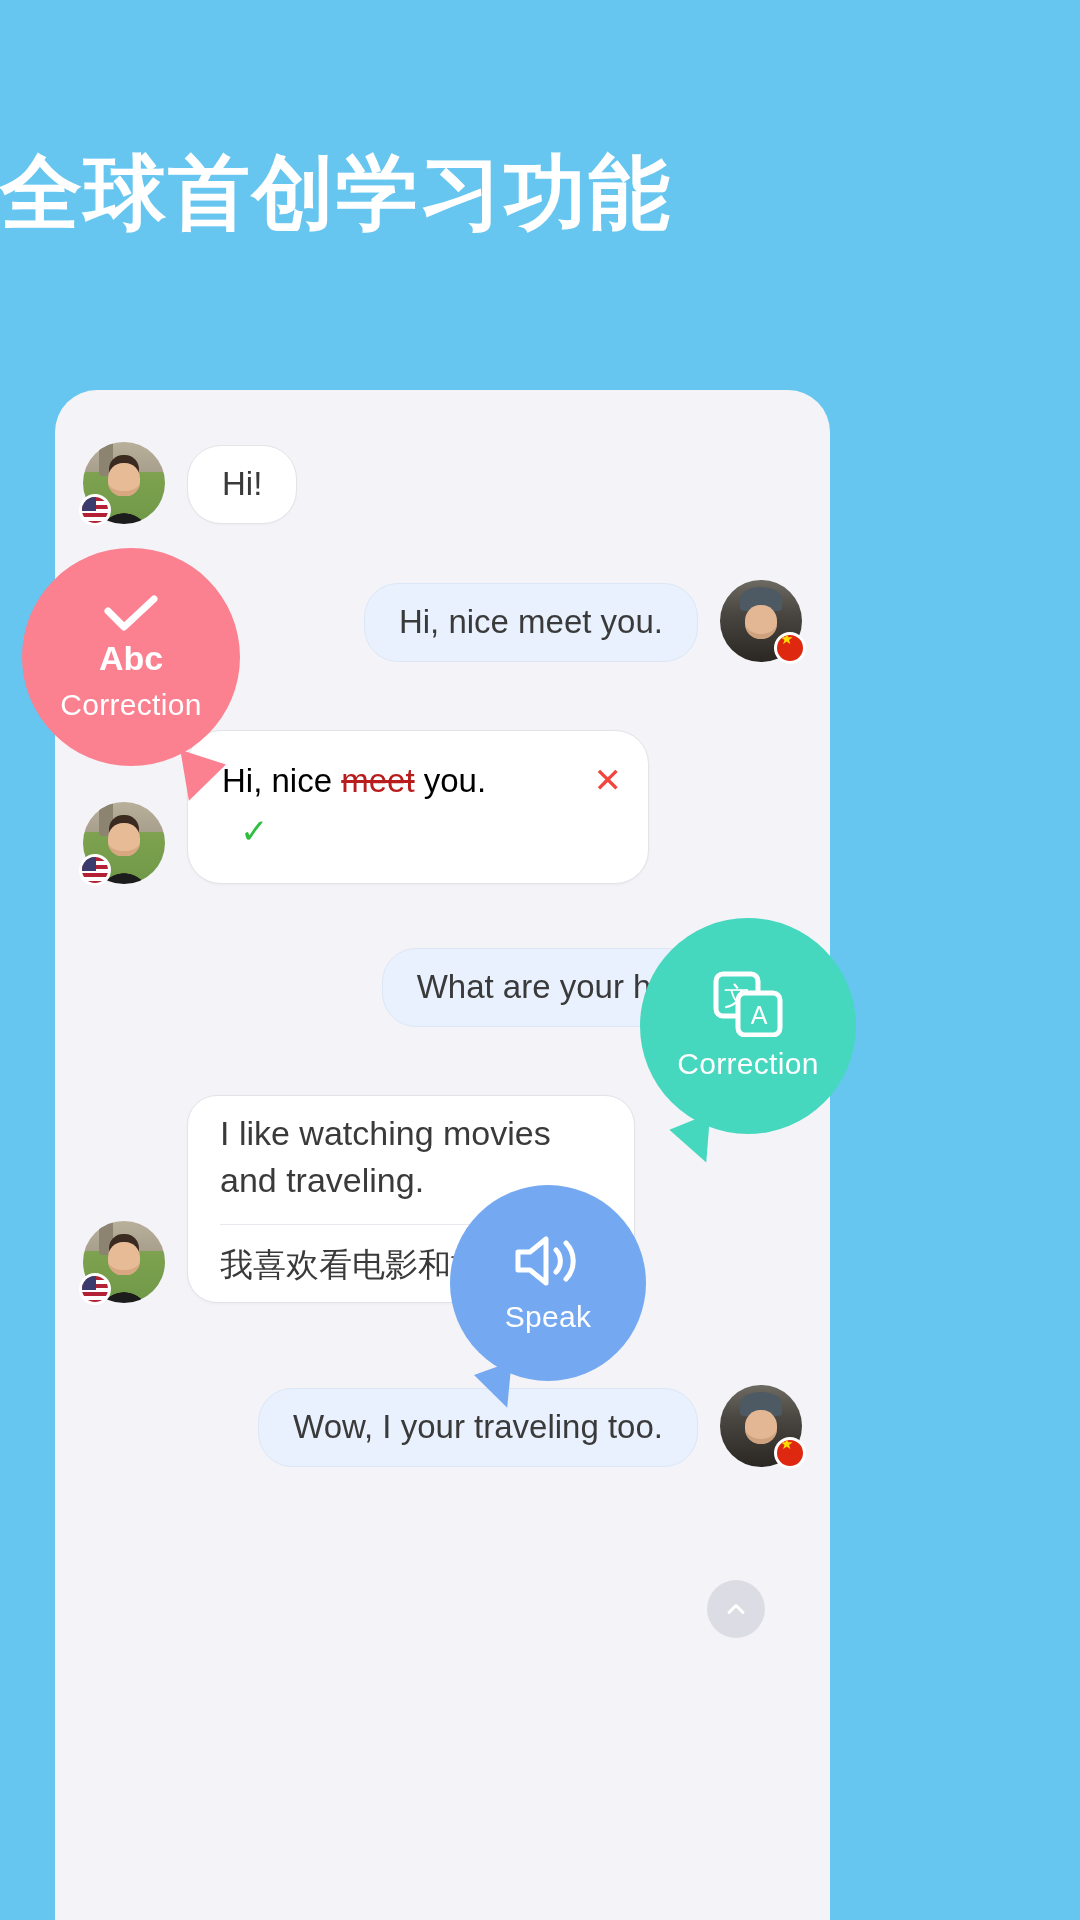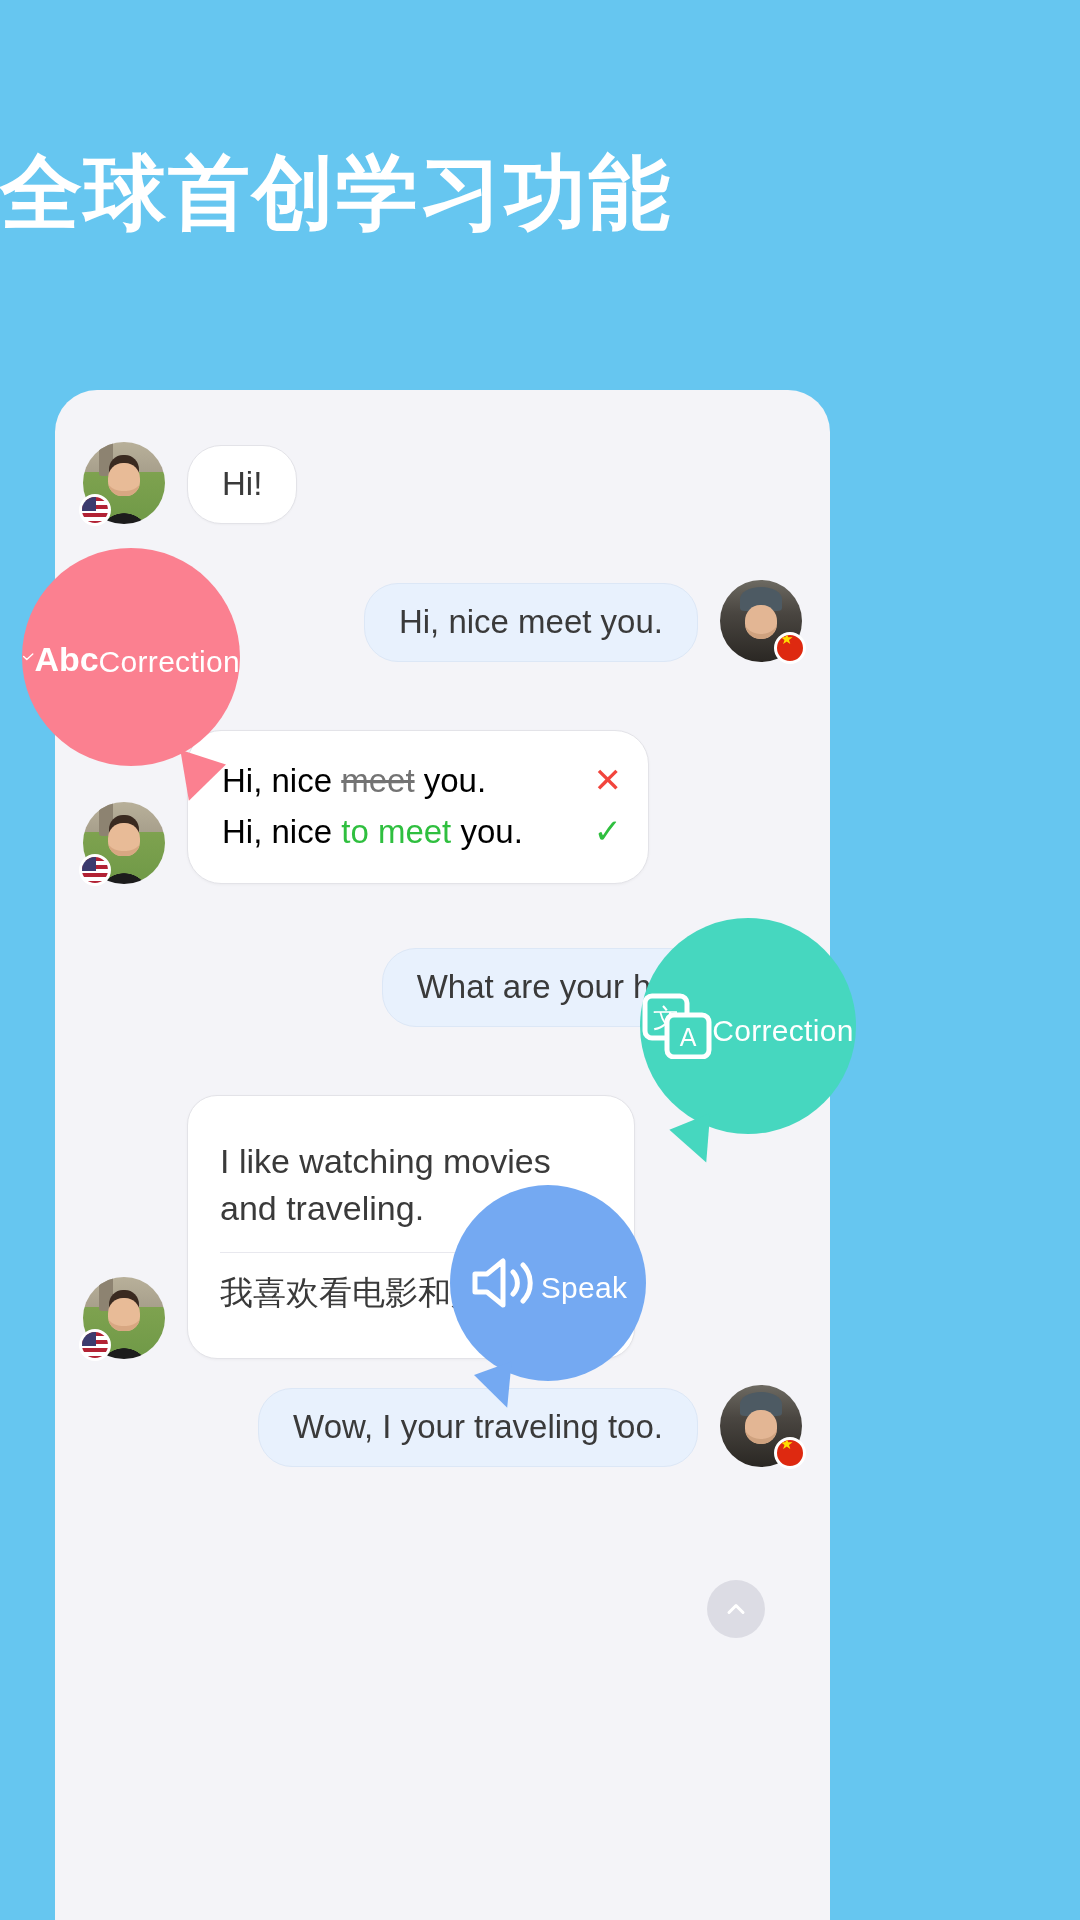--- a/index.html
+++ b/index.html
@@ -123,49 +123,49 @@
     border: 1px solid #e3e3e8;
     box-shadow: 0 1px 2px rgba(0,0,0,.03);
   }
   .b-blue {
     background: #e8f1fd;
     border: 1px solid #dce7f6;
   }
   .row.left  .bubble { margin-left: 22px; }
   .row.right .bubble { margin-right: 22px; }
 
-  .strike { color:#737373; text-decoration: line-through; }
+  .strike { color:#b91c1c; text-decoration: line-through; }
   .ok     { color:#2fbf3f; }
 
   .corr-card {
     background:#fff; border:1px solid #e3e3e8;
     border-radius: 34px; padding: 24px 26px 26px 34px;
     box-shadow: 0 1px 3px rgba(0,0,0,.04);
     width: 462px;
   }
   .corr-line { display:flex; align-items:center; justify-content:space-between; font-size:33px; line-height:1.5; }
   .corr-line .mark { font-size:34px; font-weight:bold; margin-left:18px; }
   .mark-x { color:#f2453d; }
   .mark-v { color:#2fbf3f; }
 
   .tx-card {
     background:#fff; border:1px solid #e3e3e8;
-    border-radius: 30px; padding: 42px 32px;
+    border-radius: 30px; padding: 14px 32px;
     width: 448px;
     box-shadow: 0 1px 3px rgba(0,0,0,.04);
   }
   .tx-en { font-size:34px; color:#3a3a3a; line-height:1.38; }
   .tx-div { height:1px; background:#e8e8ee; margin:20px 0 18px; }
   .tx-zh { font-size:33px; color:#3a3a3a; font-family:"DejaVu Sans","Liberation Sans",sans-serif; }
 
   
   .callout {
     position: absolute;
     border-radius: 50%;
-    display: flex; flex-direction: row;
+    display: flex; flex-direction: column;
     align-items: center; justify-content: center;
     color: #fff; z-index: 20;
   }
   .callout .c-label { font-size: 30px; margin-top: 10px; letter-spacing: .3px; }
   .callout .tail {
     position: absolute; width: 0; height: 0;
   }
 
   .c-correction {
     left: 22px; top: 548px;
@@ -244,23 +244,20 @@
         <div class="flag flag-us"></div>
       </div>
       <div class="corr-card" style="margin-left:22px;">
         <div class="corr-line">
           <div>
             <span>Hi, nice </span><span class="strike">meet</span><span> you.</span>
           </div>
           <div class="mark mark-x">✕</div>
         </div>
         <div class="corr-line">
-          <div>
-            <span>Hi, nice </span><span class="ok">to meet</span><span> you.</span>
-          </div>
           <div class="mark mark-v">✓</div>
         </div>
       </div>
     </div>
 
     <div class="row right" style="top:555px;">
       <div class="avatar av-female" style="visibility:hidden;width:0;"></div>
       <div class="bubble b-blue" style="margin-right:0;">What are your hobbies?</div>
     </div>
 

